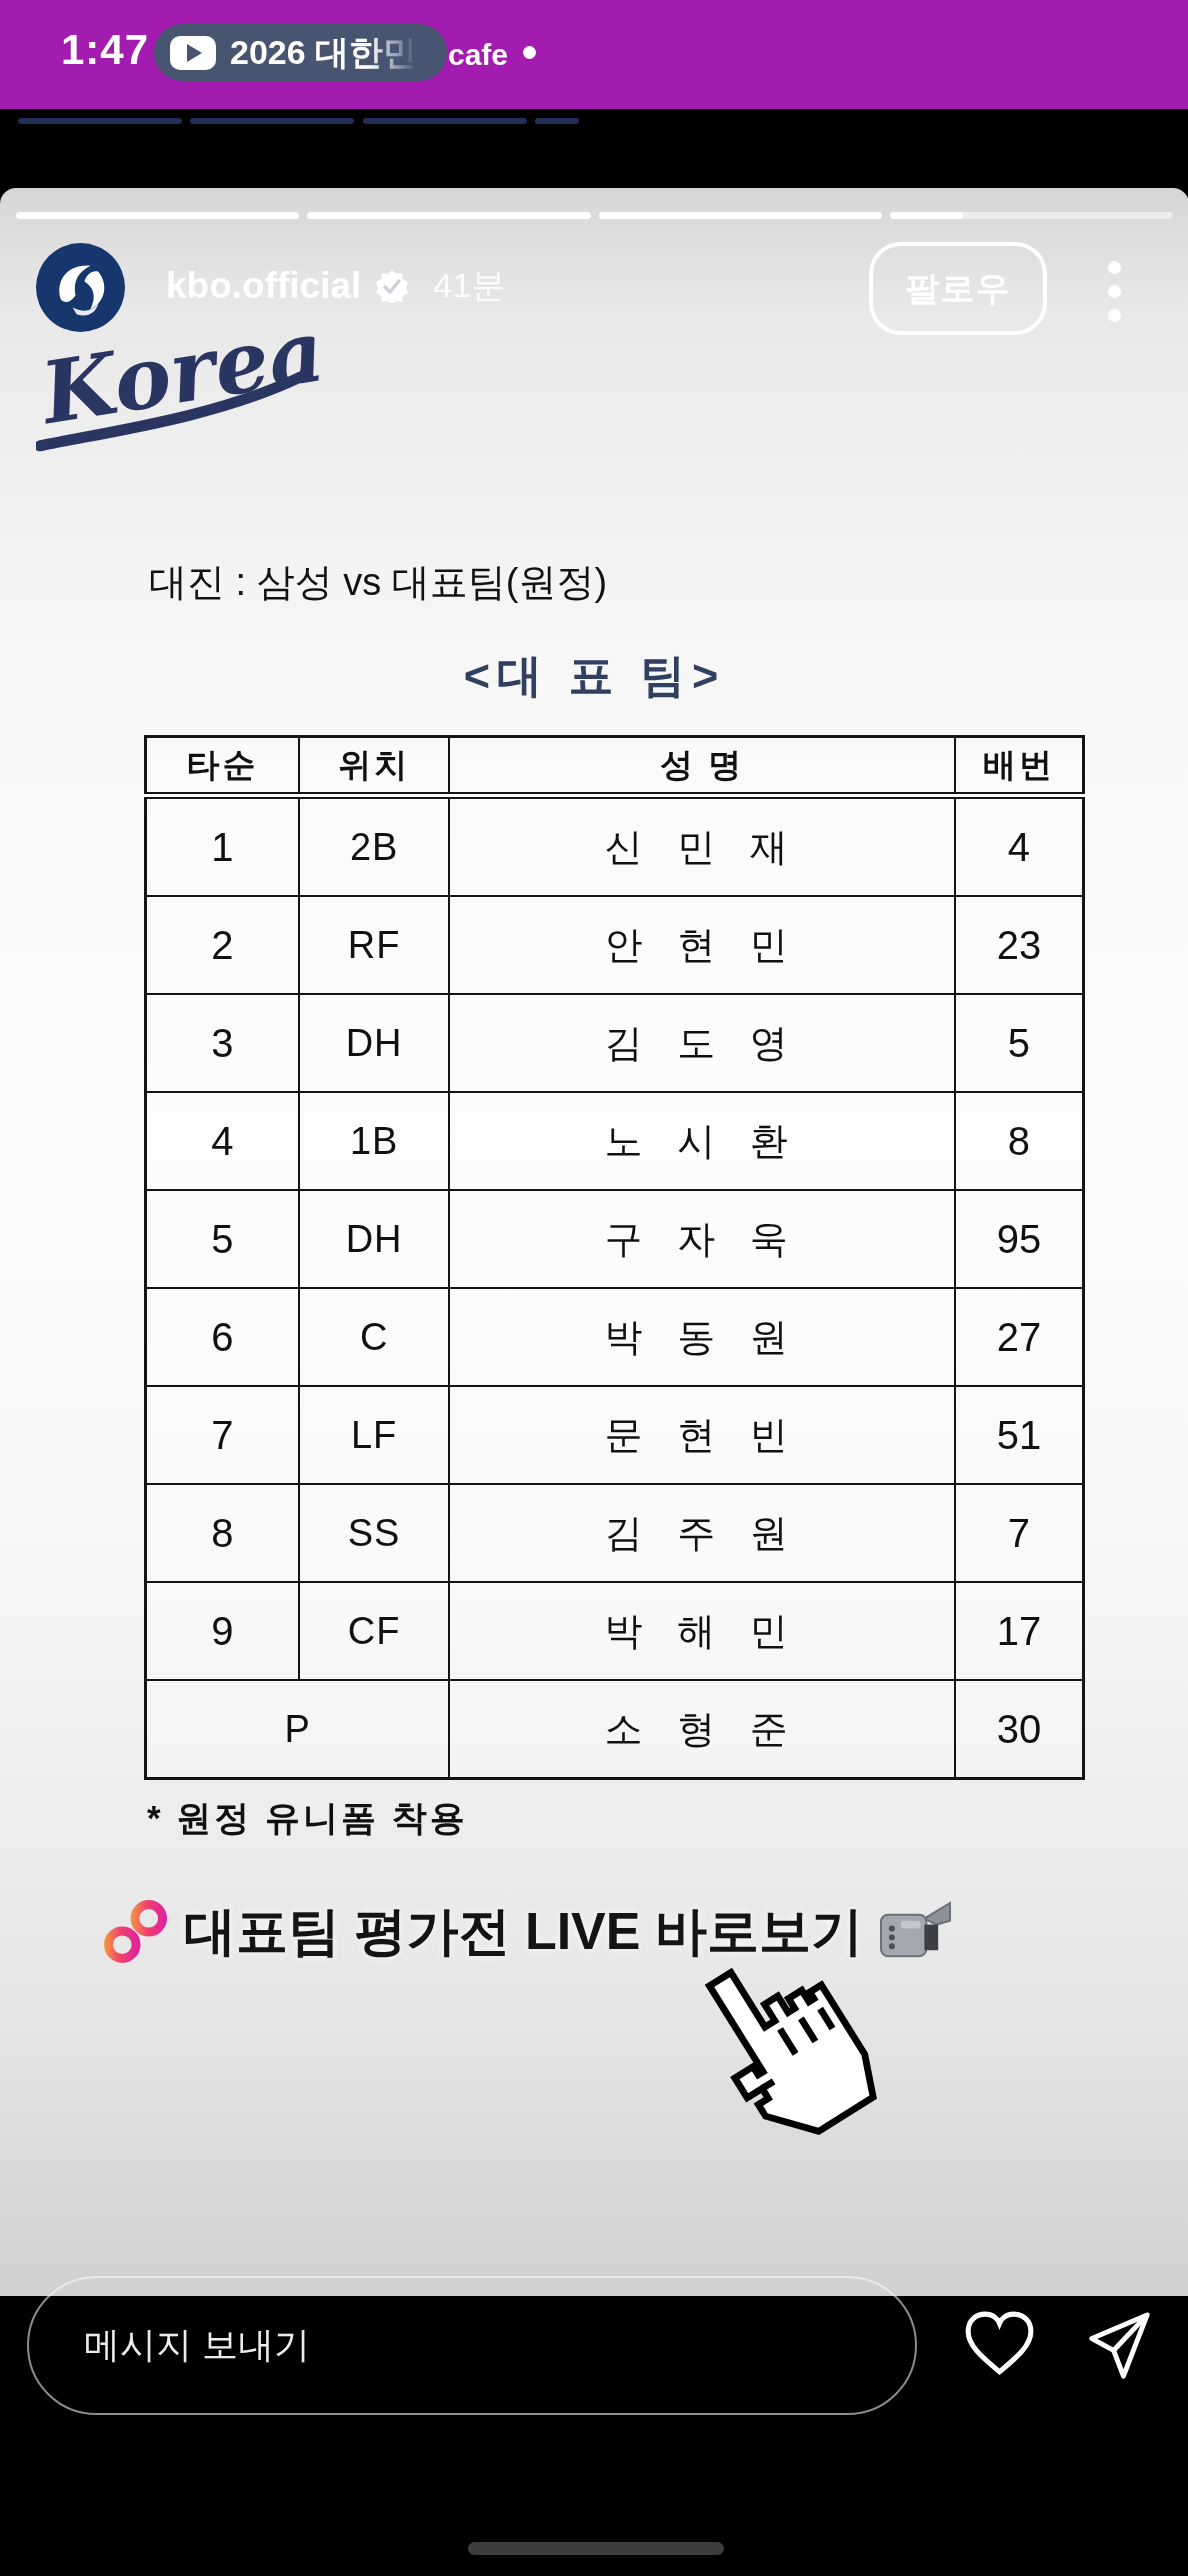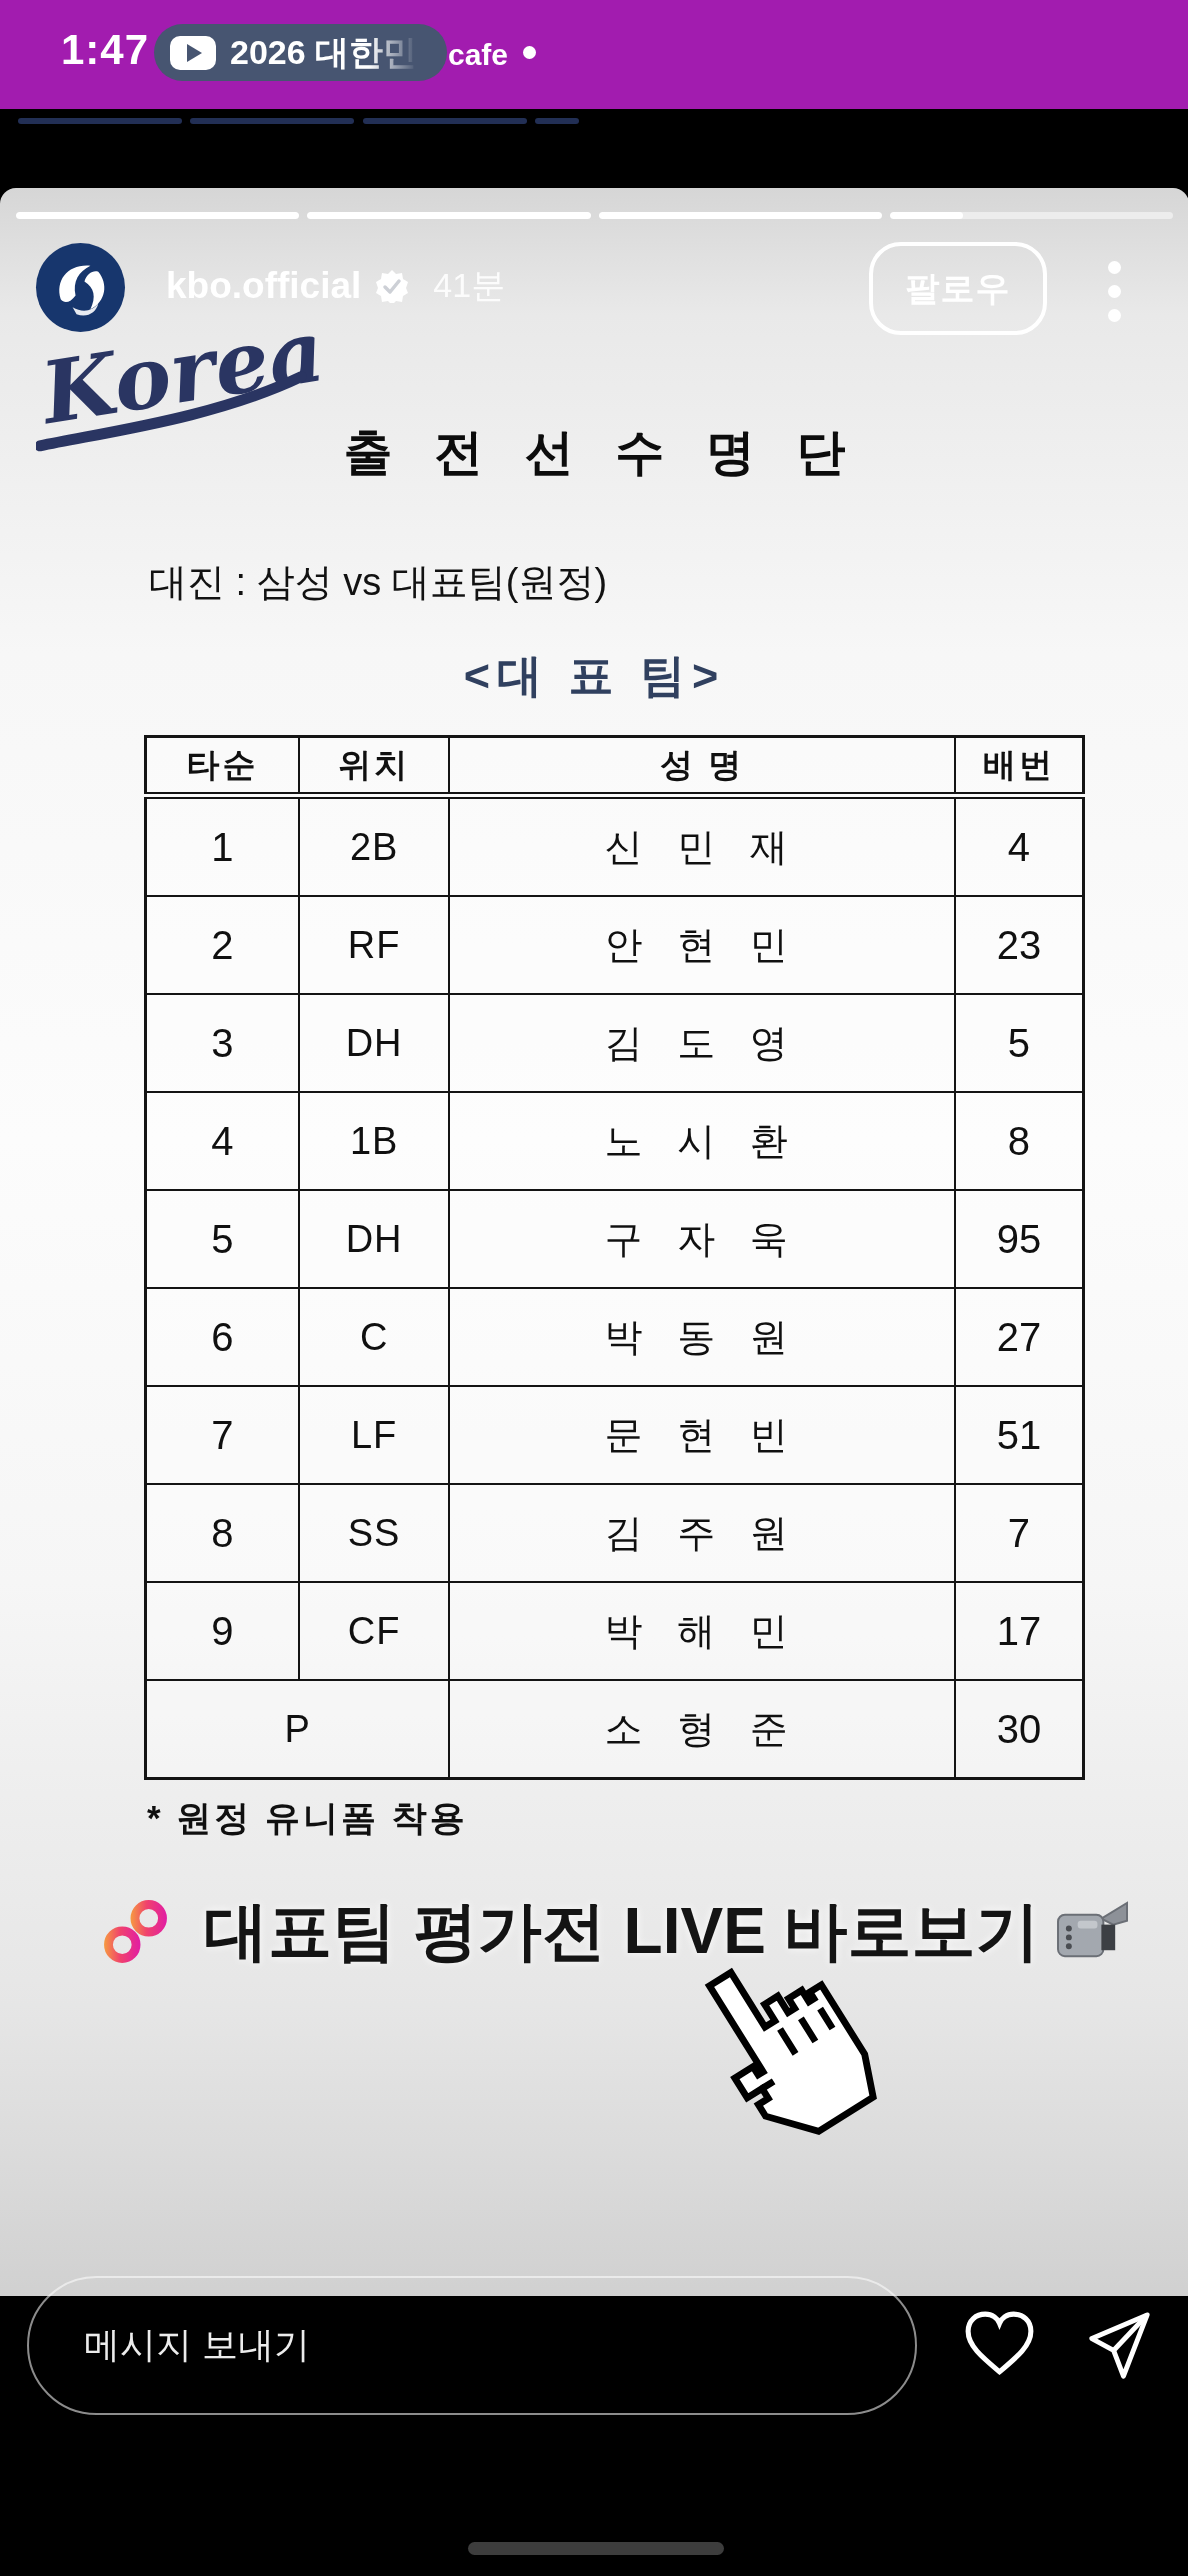--- a/index.html
+++ b/index.html
@@ -58,22 +58,22 @@
   table.lineup-table{border-collapse:collapse;width:941px;border:3px solid #141414;background:rgba(255,255,255,.35);}
   .lineup-table th,.lineup-table td{border:2px solid #141414;text-align:center;color:#101010;padding:0;}
   .lineup-table thead th{height:54px;font-size:33px;font-weight:600;letter-spacing:3px;border-bottom:7px double #141414;}
   .lineup-table tbody td{height:96px;}
   .c-order{font-size:40px;} .c-pos{font-size:38px;letter-spacing:1px;}
   .c-name{font-size:38px;letter-spacing:12px;} .c-num{font-size:40px;}
 
   .footnote{position:absolute;top:1607px;left:147px;color:#101010;font-size:35px;font-weight:600;letter-spacing:3px;}
 
   .sticker{position:absolute;top:1696px;left:103px;display:flex;align-items:center;gap:16px;height:95px;}
-  .sticker-label{color:#141414;font-size:64px;font-weight:800;letter-spacing:0;white-space:nowrap;
-                 text-shadow:0 0 8px rgba(255,255,255,.9);margin-left:20px;}
+  .sticker-label{color:#141414;font-size:52px;font-weight:800;letter-spacing:0;white-space:nowrap;
+                 text-shadow:0 0 8px rgba(255,255,255,.9);}
   .hand{position:absolute;left:682px;top:1762px;}
 
   
   .bottombar{position:absolute;top:2296px;left:0;width:1189px;height:280px;background:#000;}
   .msg-pill{position:absolute;left:27px;top:2276px;width:890px;height:139px;border-radius:71px;
             border:2px solid rgba(255,255,255,.55);box-sizing:border-box;display:flex;align-items:center;
             padding-left:55px;z-index:6;background:transparent;}
   .msg-placeholder{color:#ececec;font-size:36px;}
   .icon-btn{position:absolute;z-index:6;}
   .home-indicator{position:absolute;left:468px;top:2542px;width:256px;height:13px;border-radius:7px;background:#3d3d3d;z-index:6;}
@@ -143,21 +143,20 @@
       <span></span>
       <span></span>
       <span></span>
     </div>
 
   <svg class="korea-logo" width="287" height="149" viewBox="0 0 290 150">
     <text x="8" y="88" font-family="DejaVu Serif, serif" font-size="86" font-style="italic" font-weight="bold" fill="#2a3562" transform="rotate(-9 145 75)">Korea</text>
     <path d="M4,132 C70,118 180,104 268,62" stroke="#2a3562" stroke-width="11" fill="none" stroke-linecap="round"></path>
   </svg>
 
-  <div class="doc-title">출 전 선 수 명 단</div>
 
   <div class="date-row">
     <span>대진 : 삼성   vs   대표팀(원정)</span>
   </div>
 
   <div class="team-header">&lt;대 표 팀&gt;</div>
 
   <div class="lineup">
     <table class="lineup-table">
       <colgroup>

